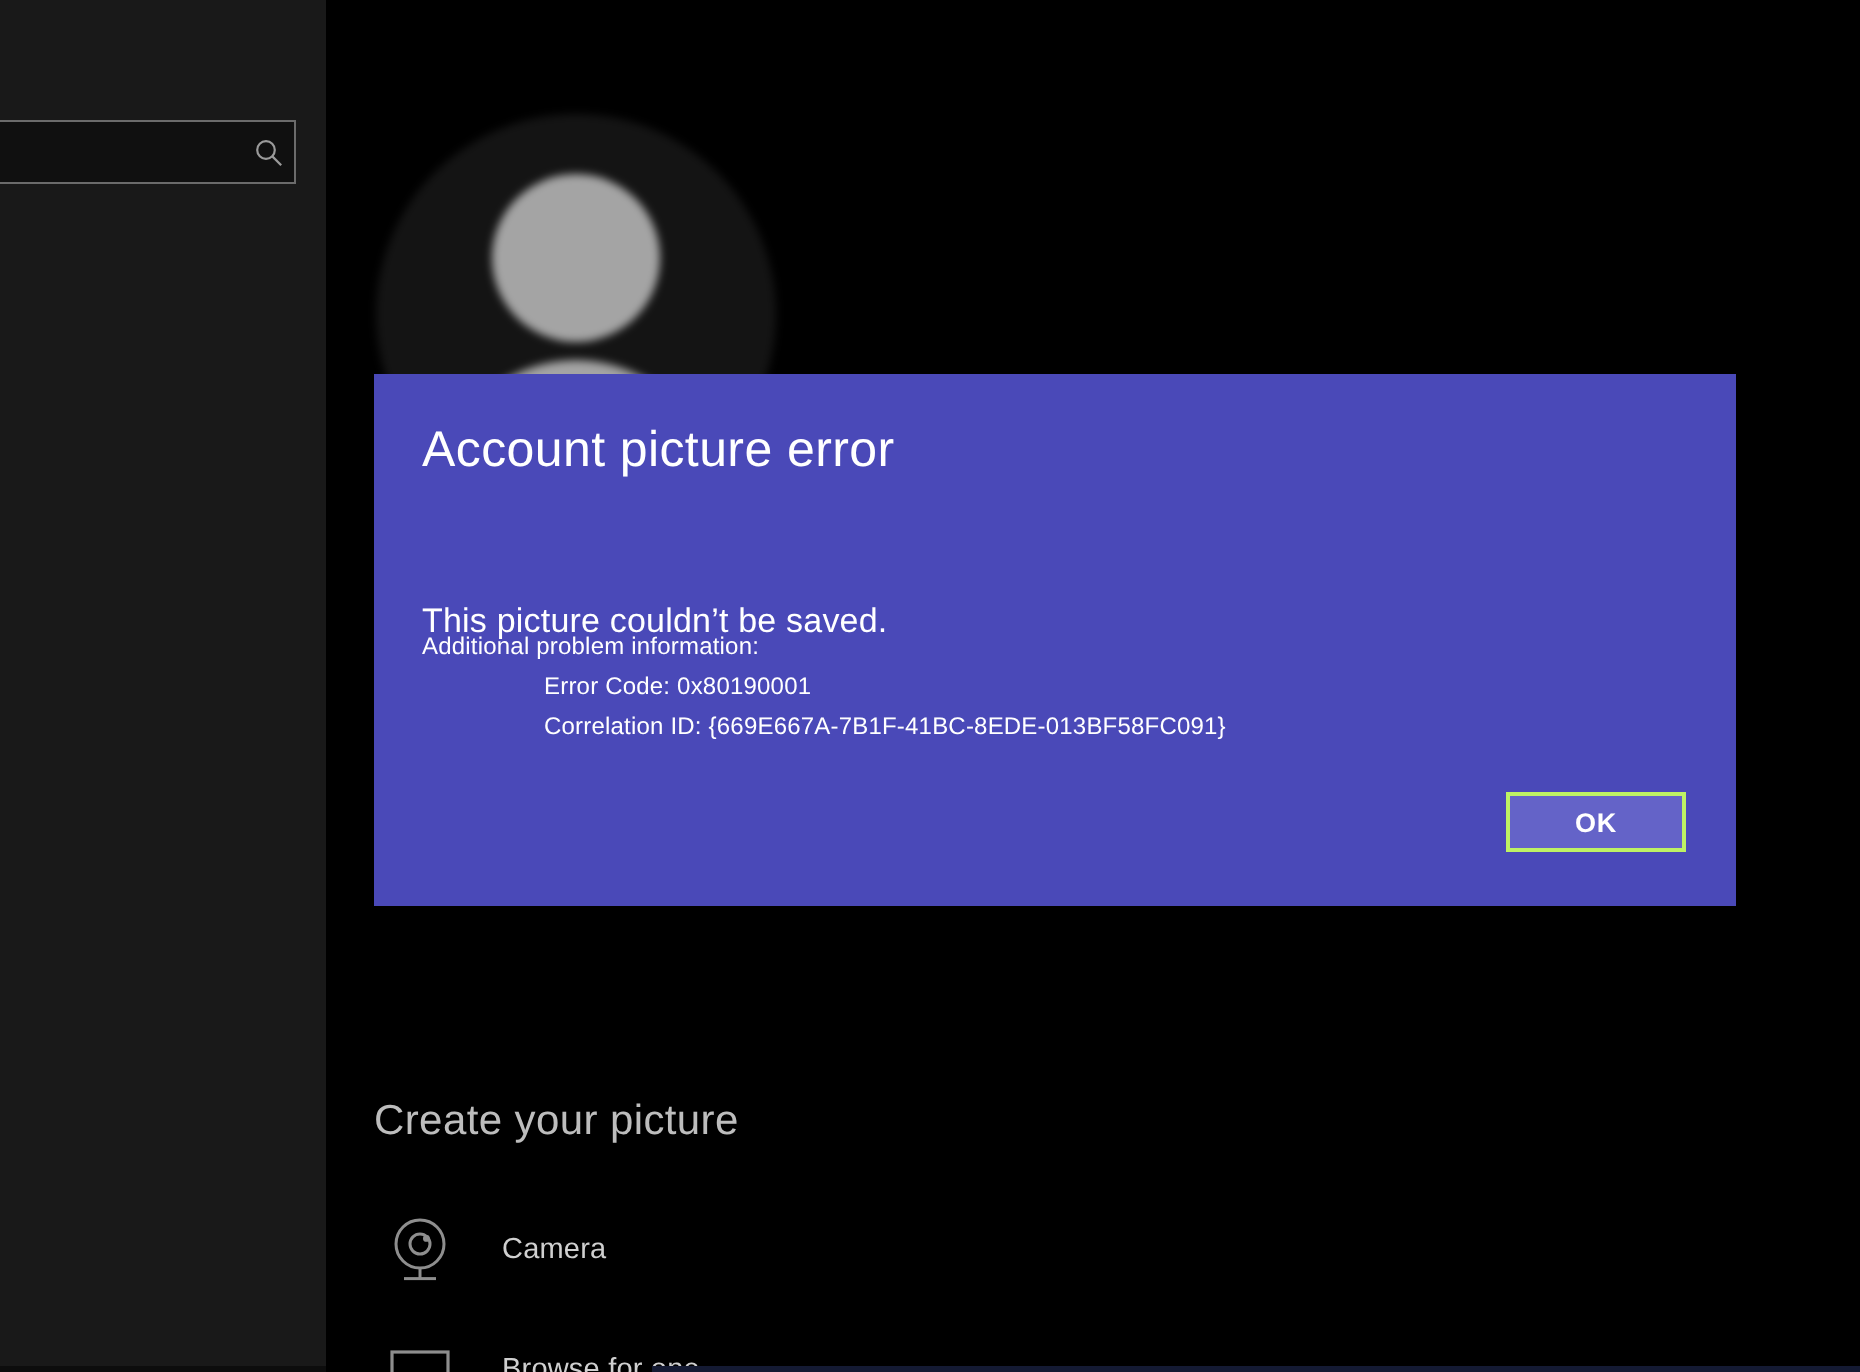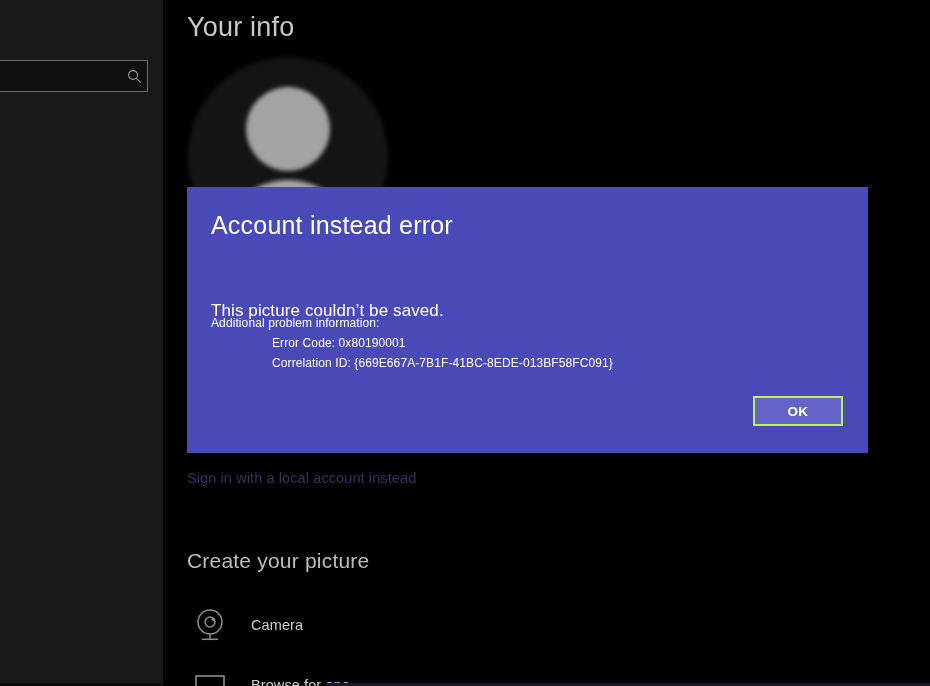--- a/index.html
+++ b/index.html
@@ -204,28 +204,26 @@
 
     <div class="nav-item" style="top:404px;">
       
     </div>
 
     <div id="sidebar-bottom-accent"></div>
   </div>
 
   <div id="content">
 
-    <div id="page-title">Your info</div>
 
     <div id="avatar">
       <div class="head"></div>
       <div class="body"></div>
     </div>
 
-    <div id="local-account-link">Sign in with a local account instead</div>
 
     <div id="create-heading">Create your picture</div>
 
     <div class="picture-option" id="option-camera">
       <span class="opt-icon">
         <svg width="36" height="36" viewBox="0 0 36 36">
           <circle cx="18" cy="15" r="12" fill="none" stroke="#8e8e8e" stroke-width="1.5"></circle>
           <circle cx="18" cy="15" r="5" fill="none" stroke="#8e8e8e" stroke-width="1.5"></circle>
           <circle cx="21.2" cy="12.2" r="1.7" fill="#8e8e8e"></circle>
           <line x1="18" y1="27" x2="18" y2="32" stroke="#8e8e8e" stroke-width="1.5"></line>
@@ -242,21 +240,21 @@
         </svg>
       </span>
       <span class="opt-label">Browse for one</span>
     </div>
 
     <div id="bottom-accent"></div>
   </div>
 
   <div id="error-dialog">
 
-    <div id="dialog-title">Account instead error</div>
+    <div id="dialog-title">Account picture error</div>
 
     <div id="dialog-message">This picture couldn’t be saved.</div>
 
     <div id="dialog-details">
       <span class="detail-heading">Additional problem information:</span>
       <span class="detail-line">Error Code: 0x80190001</span>
       <span class="detail-line">Correlation ID: {669E667A-7B1F-41BC-8EDE-013BF58FC091}</span>
     </div>
 
     <button id="dialog-ok-button">OK</button>

